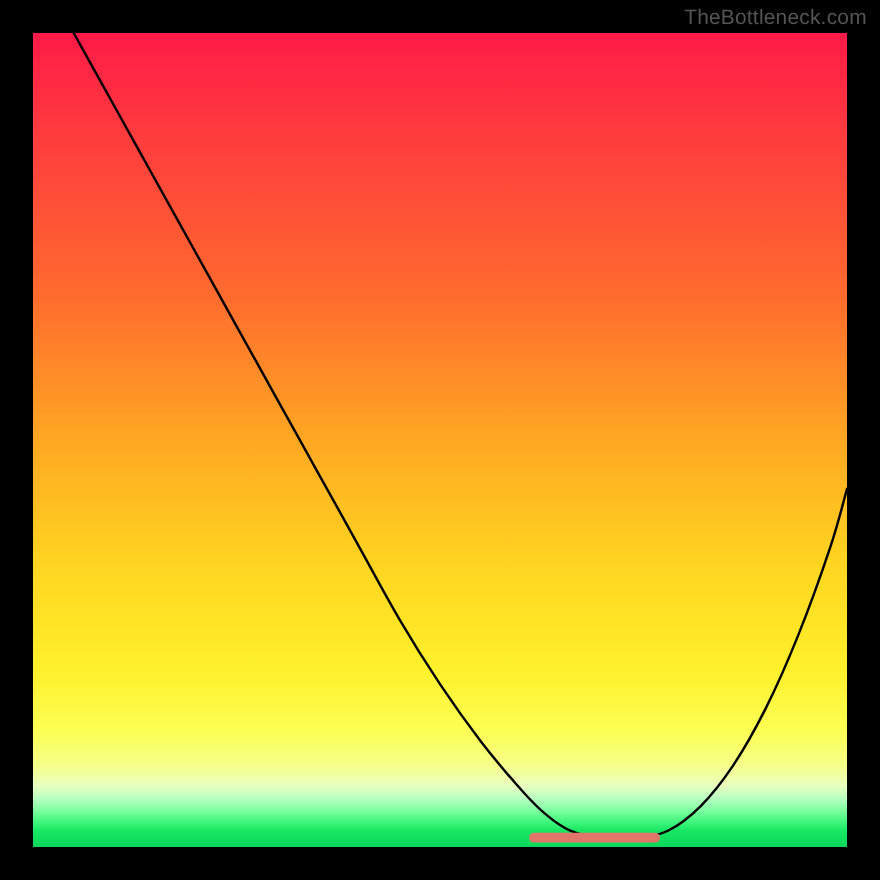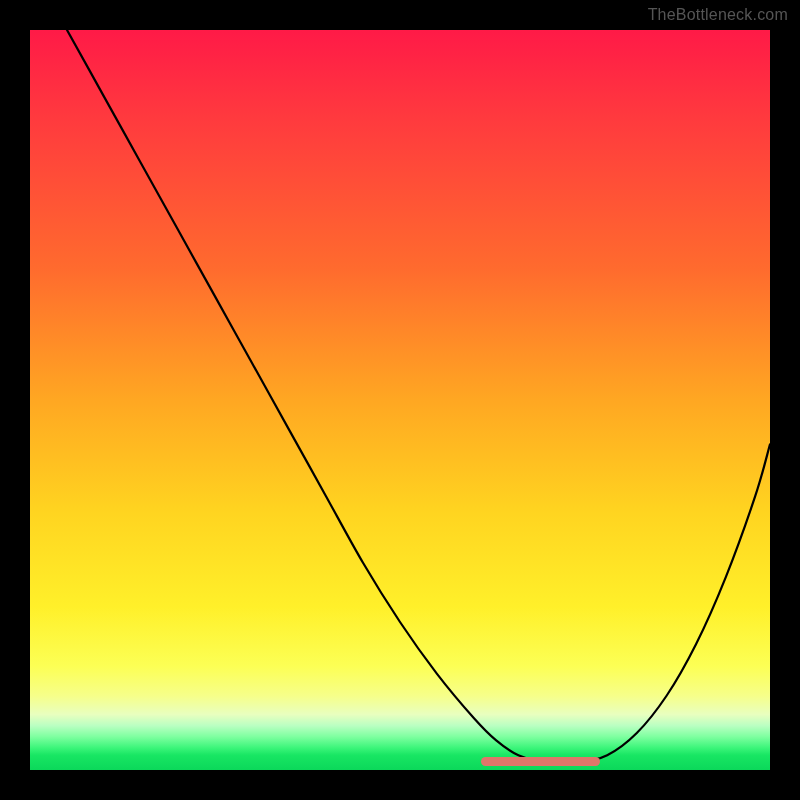--- a/index.html
+++ b/index.html
@@ -15,21 +15,21 @@
     position: relative;
     width: 800px;
     height: 800px;
     background: #000;
   }
   .watermark {
     position: absolute;
     top: 6px;
     right: 12px;
     color: #555;
-    font-size: 16px;
+    font-size: 19px;
     font-weight: 500;
     letter-spacing: 0.2px;
     z-index: 5;
   }
   .plot {
     position: absolute;
     left: 30px;
     top: 30px;
     width: 740px;
     height: 740px;

